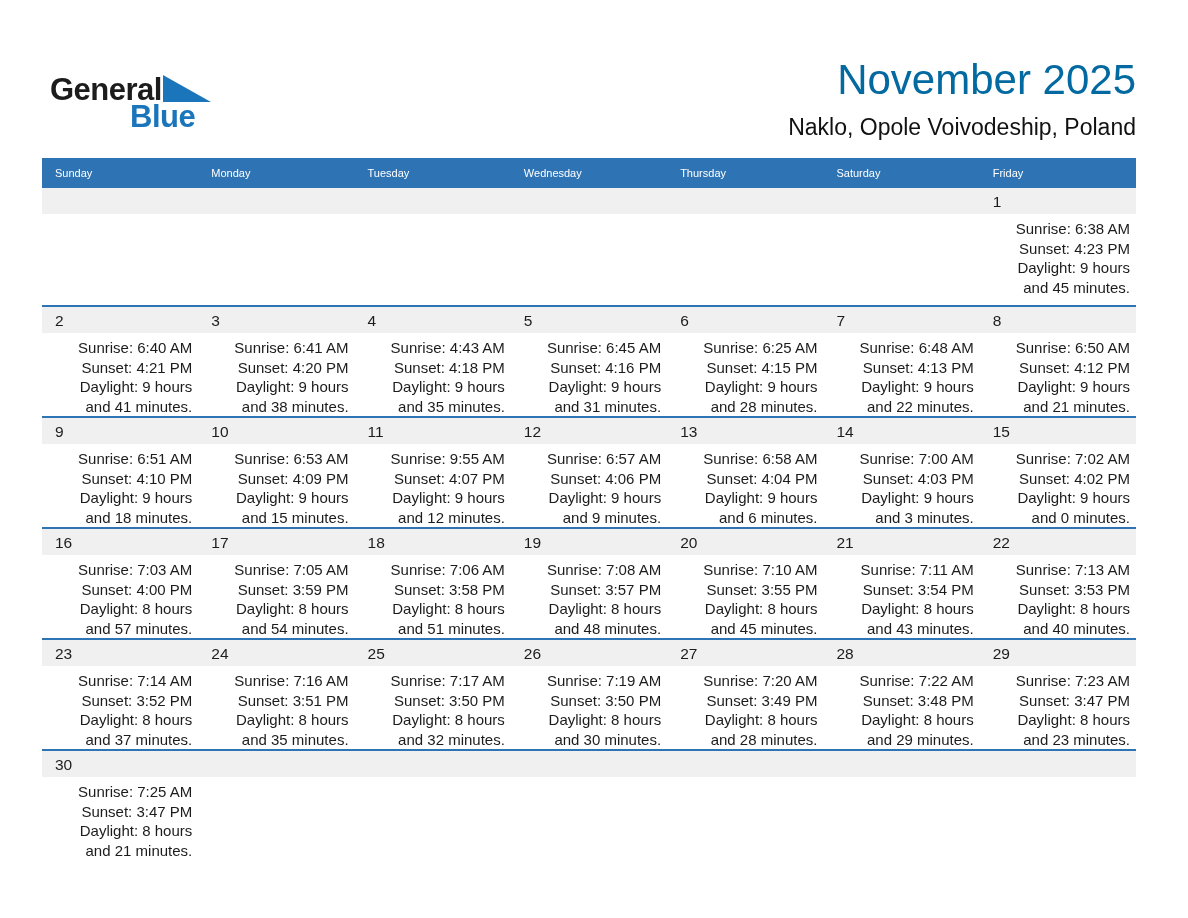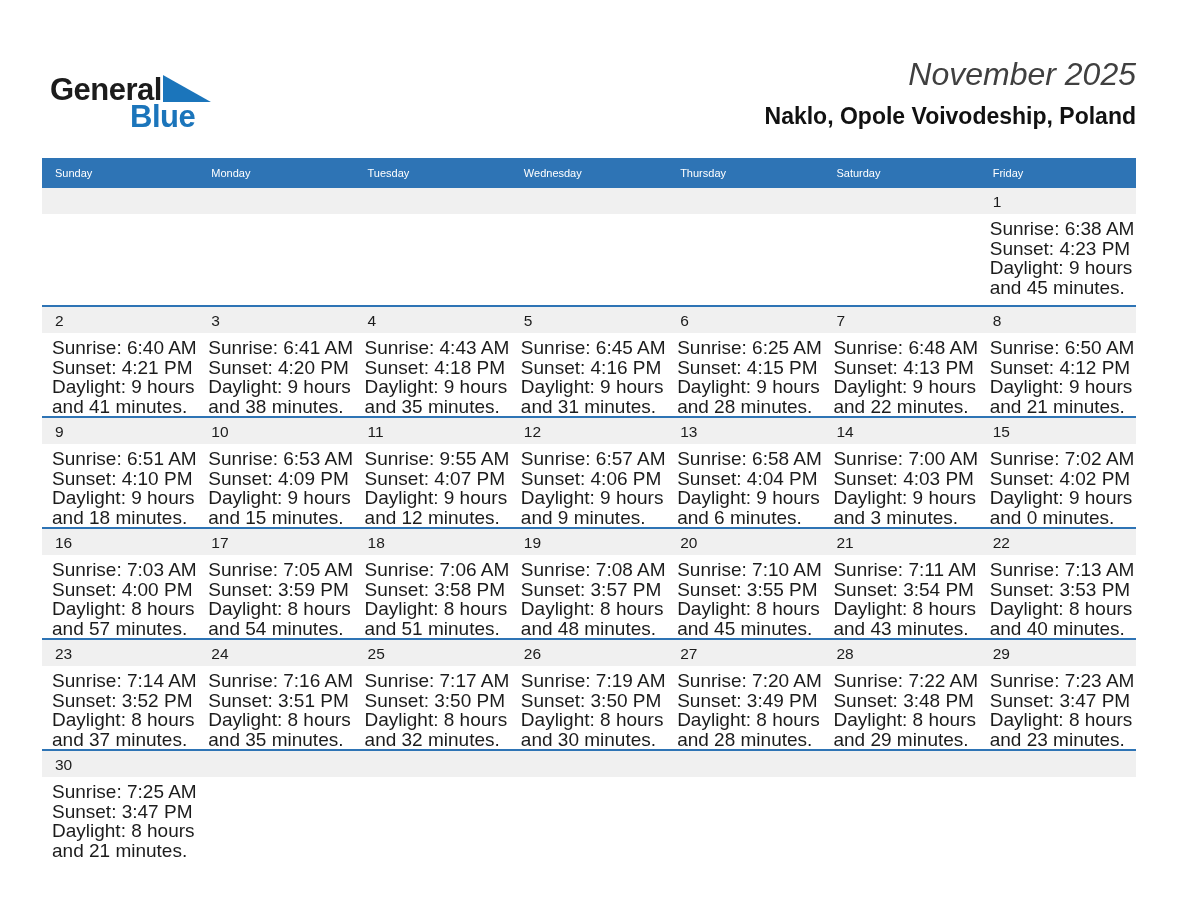--- a/index.html
+++ b/index.html
@@ -22,38 +22,38 @@
   .logo-top{display:flex;align-items:flex-start;}
   .logo-general{font-size:31px;font-weight:600;letter-spacing:-0.5px;color:#1c1c1c;line-height:1;}
   .logo-triangle{width:48px;height:27px;margin-left:1px;margin-top:1px;
     background:var(--logo-blue);
     clip-path:polygon(0 0, 0 100%, 100% 100%);}
   .logo-blue{font-size:31px;font-weight:600;letter-spacing:-0.5px;color:var(--logo-blue);
     line-height:1;margin-left:80px;margin-top:-4px;}
 
   
   .titleblock{position:absolute;right:52px;top:56px;text-align:right;}
-  .month-title{font-size:32px;font-weight:400;color:#404040;line-height:1.15;font-style:italic;}
-  .location-subtitle{font-size:23px;font-weight:700;color:#111;margin-top:10px;}
+  .month-title{font-size:42px;font-weight:400;color:#0369a1;line-height:1.15;}
+  .location-subtitle{font-size:23px;font-weight:400;color:#111;margin-top:10px;}
 
   
   .calendar{position:absolute;left:42px;top:158px;width:1094px;}
   .dow-row{display:grid;grid-template-columns:repeat(7,1fr);
     background:var(--header-blue);height:30px;}
   .dow{color:#ffffff;font-size:11px;font-weight:400;line-height:30px;padding-left:13px;
     white-space:nowrap;overflow:hidden;}
 
   .week{display:grid;grid-template-columns:repeat(7,1fr);min-height:109px;background:#ffffff;}
   .week + .week{border-top:2.5px solid var(--line-blue);}
   .week:nth-child(1){min-height:117px;}
 
   .cell{min-width:0;}
   .daynum{height:26px;line-height:27px;background:var(--band-gray);
     font-size:15.5px;color:#1c1c1c;padding-left:13px;}
-  .cellbody{padding:5px 6px 0 10px;font-size:19px;line-height:19.5px;color:#1c1c1c;}
+  .cellbody{padding:5px 6px 0 10px;font-size:15px;line-height:19.5px;color:#1c1c1c;text-align:right;}
   .line{white-space:nowrap;}
 </style>
 </head>
 <body>
 
 <div class="page">
 
   <div class="logo">
     <div class="logo-top">
       <span class="logo-general">General</span>

